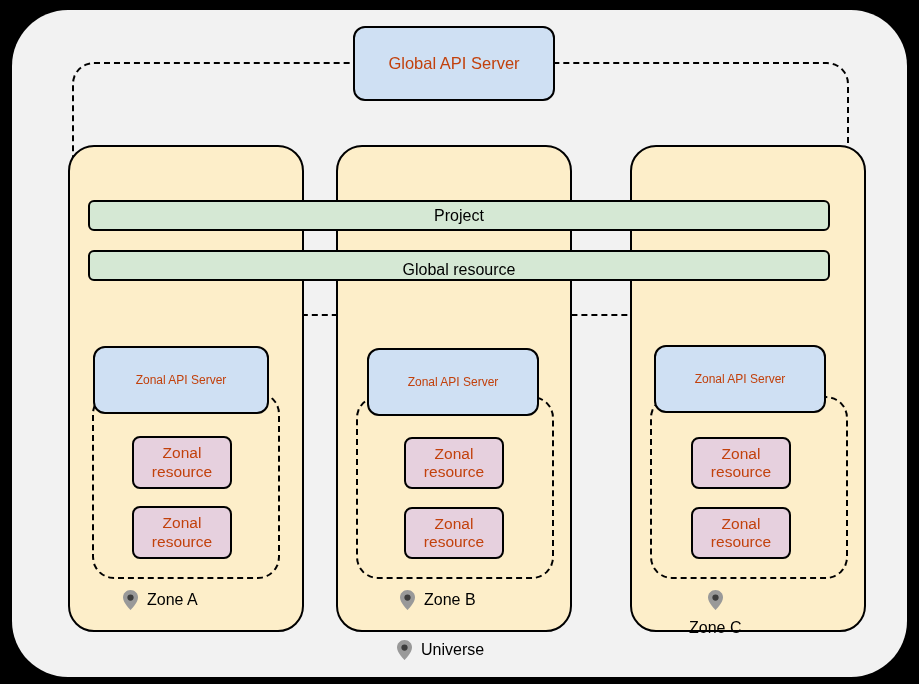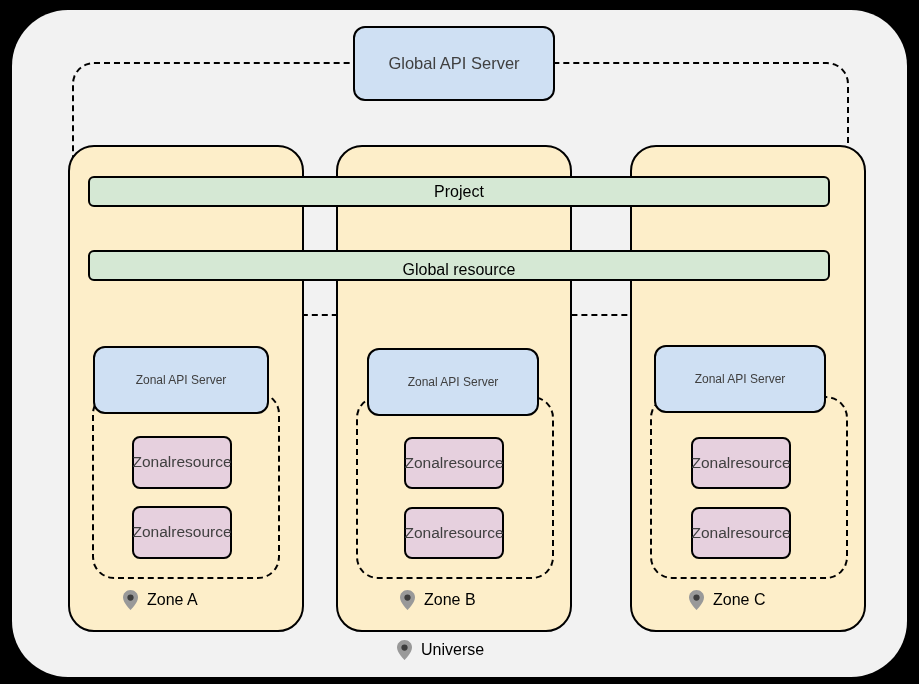--- a/index.html
+++ b/index.html
@@ -70,21 +70,21 @@
   
   .node {
     position: absolute;
     border: 2px solid #000000;
     border-radius: 9px;
     box-sizing: border-box;
     display: flex;
     align-items: center;
     justify-content: center;
     text-align: center;
-    color: #404040;
+    color: #c2410c;
     line-height: 1.18;
   }
 
   
   .global-api {
     left: 353px;
     top: 26px;
     width: 202px;
     height: 75px;
     background: #cfe0f3;
@@ -103,40 +103,40 @@
     border: 2px solid #000000;
     border-radius: 6px;
     box-sizing: border-box;
     display: flex;
     align-items: center;
     justify-content: center;
     font-size: 16px;
     color: #000000;
     z-index: 18;
   }
-  .bar-project { top: 176px; text-align: right; }
+  .bar-project { top: 200px; text-align: right; }
   .bar-global-resource { top: 250px; align-items: flex-end; }
 
   
   .zonal-api {
     background: #cfe0f3;
     border-radius: 12px;
     font-size: 12px;
     z-index: 22;
   }
   .za-a { left: 93px;  top: 346px; width: 176px; height: 68px; }
   .za-b { left: 367px; top: 348px; width: 172px; height: 68px; }
   .za-c { left: 654px; top: 345px; width: 172px; height: 68px; }
 
   
   .zonal-res {
     background: #e6d0de;
     border-radius: 8px;
     font-size: 15.5px;
-    flex-direction: row;
+    flex-direction: column;
     z-index: 24;
   }
   .zr-a1 { left: 132px; top: 436px; width: 100px; height: 53px; }
   .zr-a2 { left: 132px; top: 506px; width: 100px; height: 53px; }
   .zr-b1 { left: 404px; top: 437px; width: 100px; height: 52px; }
   .zr-b2 { left: 404px; top: 507px; width: 100px; height: 52px; }
   .zr-c1 { left: 691px; top: 437px; width: 100px; height: 52px; }
   .zr-c2 { left: 691px; top: 507px; width: 100px; height: 52px; }
   .zonal-res span { display: block; }
 
@@ -145,21 +145,21 @@
     position: absolute;
     display: flex;
     align-items: center;
     gap: 9px;
     font-size: 16px;
     color: #000000;
     z-index: 26;
   }
   .pl-a { left: 123px; top: 590px; }
   .pl-b { left: 400px; top: 590px; }
-  .pl-c { left: 689px; top: 590px; }
+  .pl-c { left: 689px; top: 590px; flex-direction: column; }
   .pl-universe { left: 397px; top: 640px; }
   .pin-icon { width: 15px; height: 20px; display: block; flex: 0 0 auto; }
 </style>
 </head>
 <body>
 
 <div id="stage">
 
   <div class="universe-panel"></div>
 

